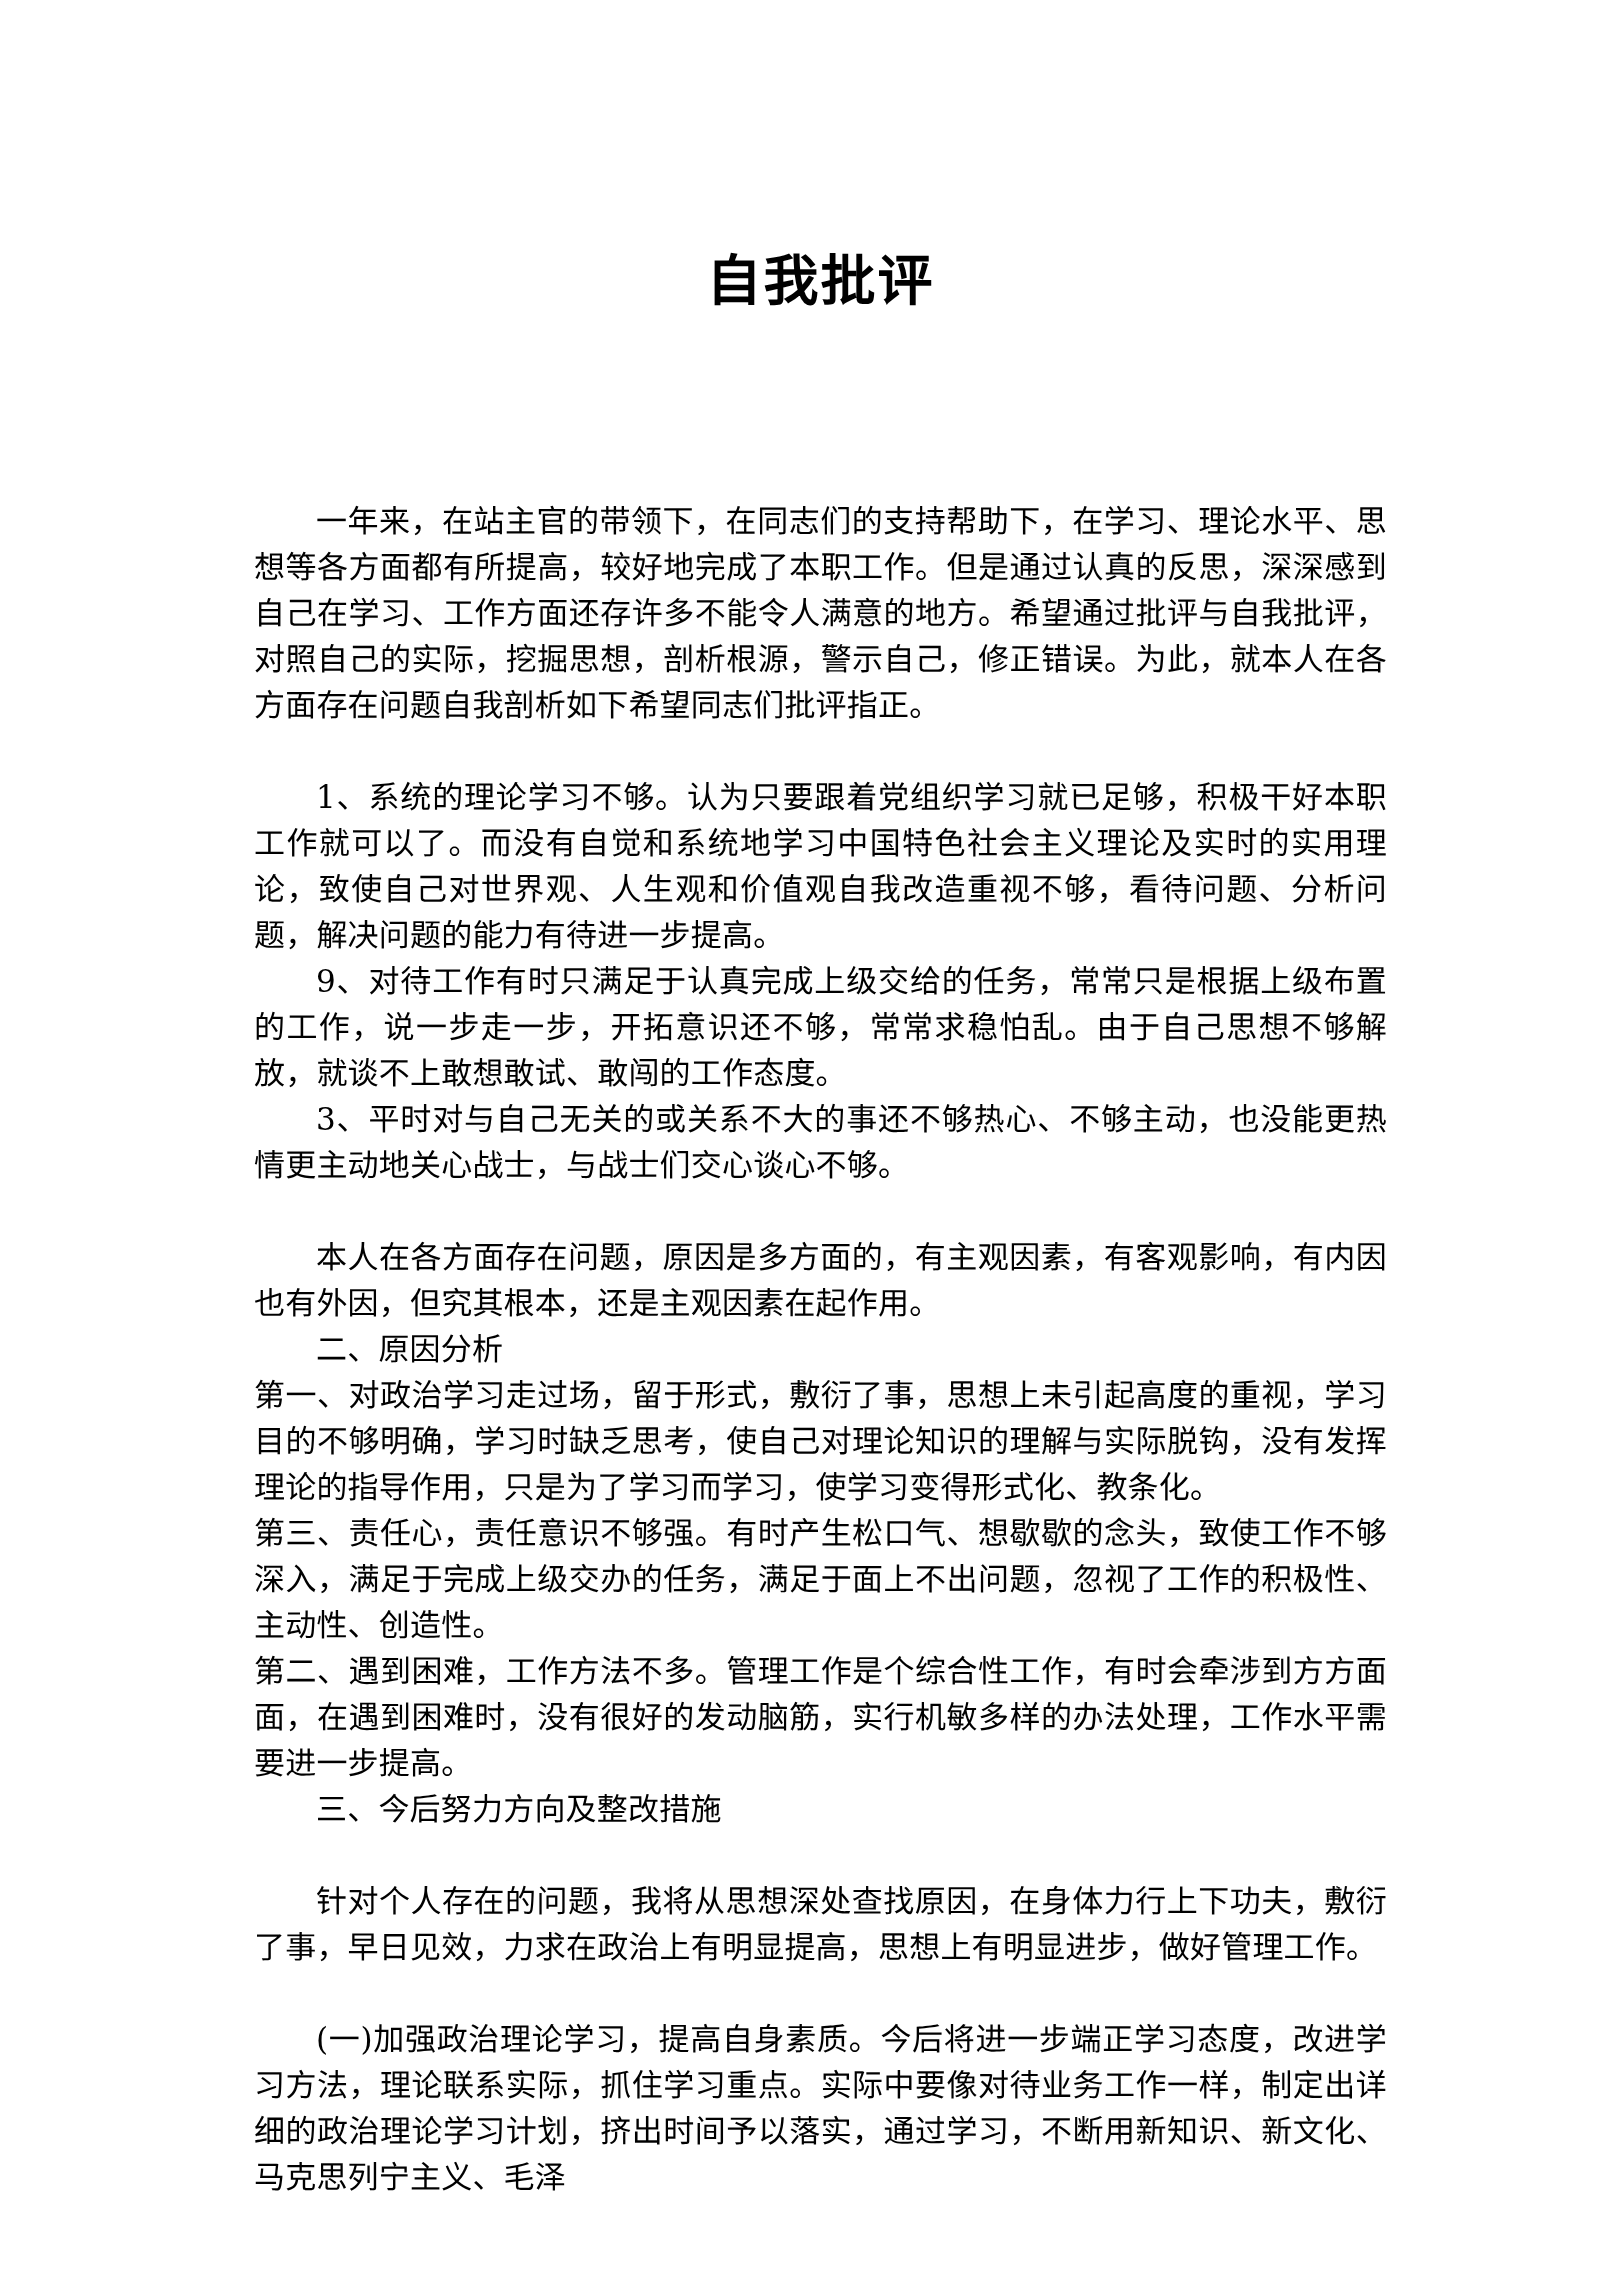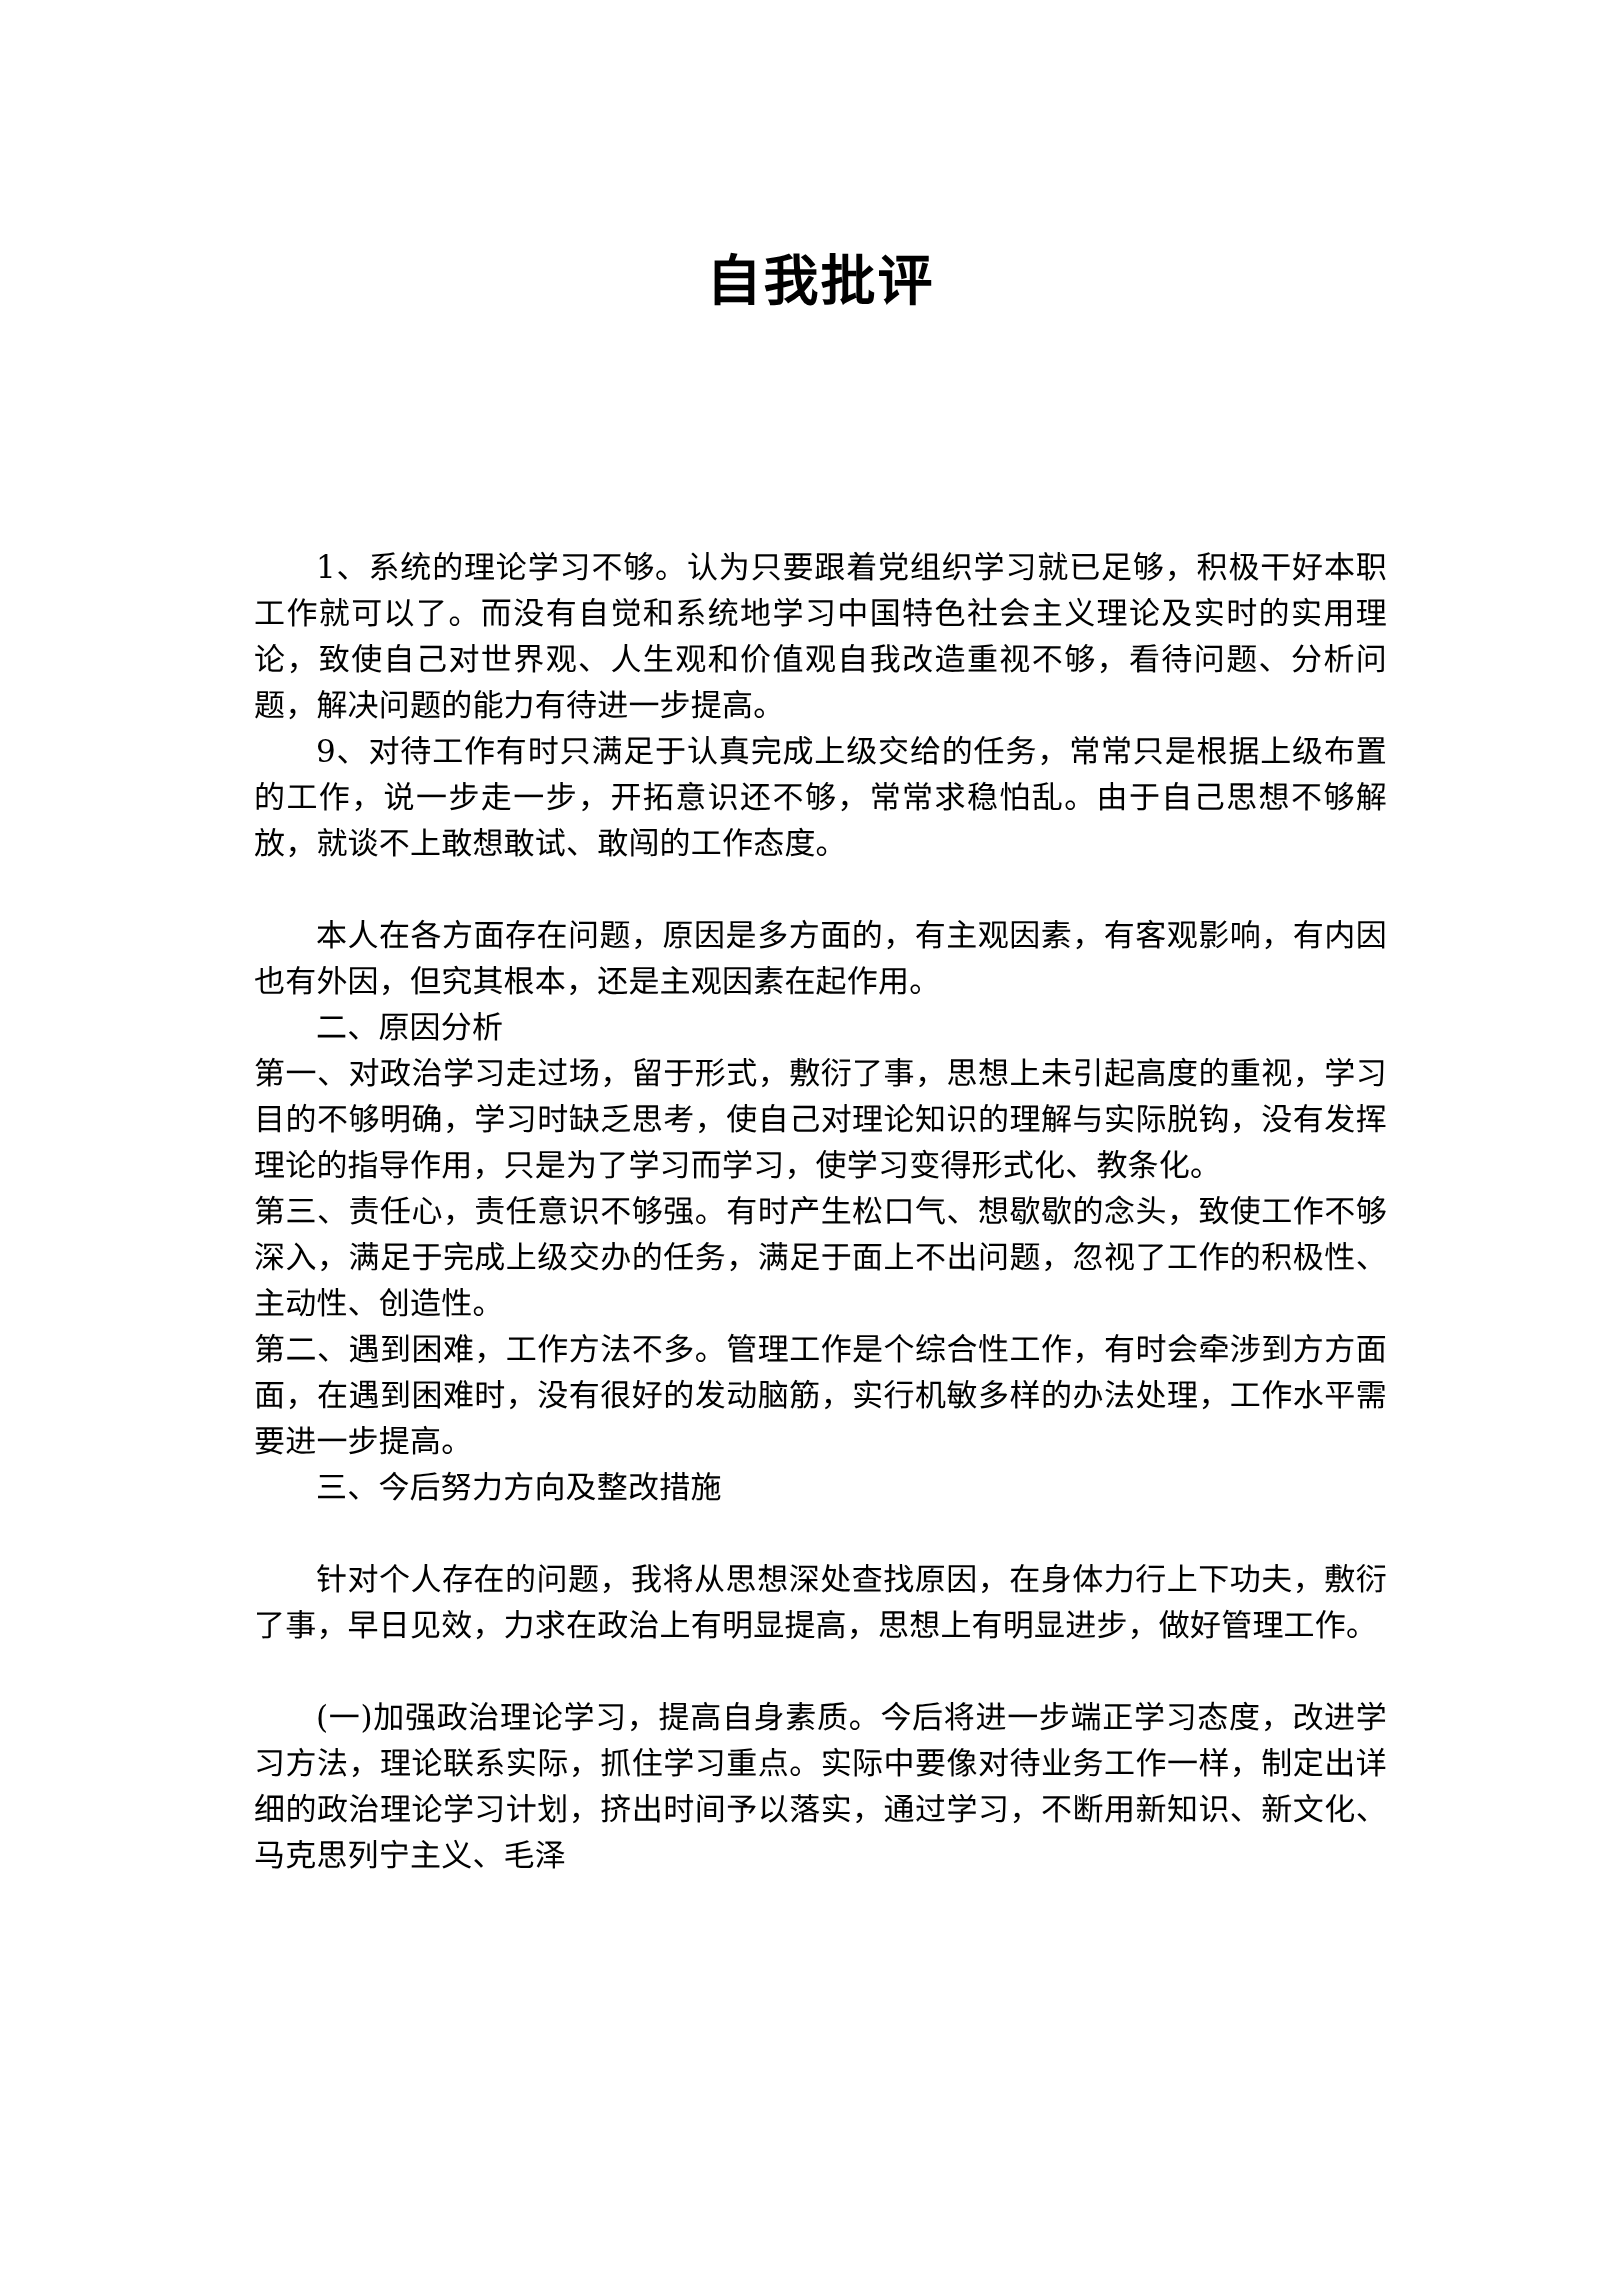--- a/index.html
+++ b/index.html
@@ -60,28 +60,30 @@
 </head>
 <body>
 
 <div class="page">
   <div class="doc-body">
 
     <h1 class="doc-title">自我批评</h1>
 
     <div class="spacer-after-title"></div>
 
+    <p class="para indent2">一年来，在站主官的带领下，在同志们的支持帮助下，在学习、理论水平、思想等各方面都有所提高，较好地完成了本职工作。但是通过认真的反思，深深感到自己在学习、工作方面还存许多不能令人满意的地方。希望通过批评与自我批评，对照自己的实际，挖掘思想，剖析根源，警示自己，修正错误。为此，就本人在各方面存在问题自我剖析如下希望同志们批评指正。</p>
 
     <div class="blank-line"></div>
 
 
     <p class="para indent2">1、系统的理论学习不够。认为只要跟着党组织学习就已足够，积极干好本职工作就可以了。而没有自觉和系统地学习中国特色社会主义理论及实时的实用理论，致使自己对世界观、人生观和价值观自我改造重视不够，看待问题、分析问题，解决问题的能力有待进一步提高。</p>
 
     <p class="para indent2">9、对待工作有时只满足于认真完成上级交给的任务，常常只是根据上级布置的工作，说一步走一步，开拓意识还不够，常常求稳怕乱。由于自己思想不够解放，就谈不上敢想敢试、敢闯的工作态度。</p>
 
+    <p class="para indent2">3、平时对与自己无关的或关系不大的事还不够热心、不够主动，也没能更热情更主动地关心战士，与战士们交心谈心不够。</p>
 
     <div class="blank-line"></div>
 
     <p class="para indent2">本人在各方面存在问题，原因是多方面的，有主观因素，有客观影响，有内因也有外因，但究其根本，还是主观因素在起作用。</p>
 
     <p class="para indent2">二、原因分析</p>
 
     <p class="para indent0">第一、对政治学习走过场，留于形式，敷衍了事，思想上未引起高度的重视，学习目的不够明确，学习时缺乏思考，使自己对理论知识的理解与实际脱钩，没有发挥理论的指导作用，只是为了学习而学习，使学习变得形式化、教条化。</p>
 
     <p class="para indent0">第三、责任心，责任意识不够强。有时产生松口气、想歇歇的念头，致使工作不够深入，满足于完成上级交办的任务，满足于面上不出问题，忽视了工作的积极性、主动性、创造性。</p>

